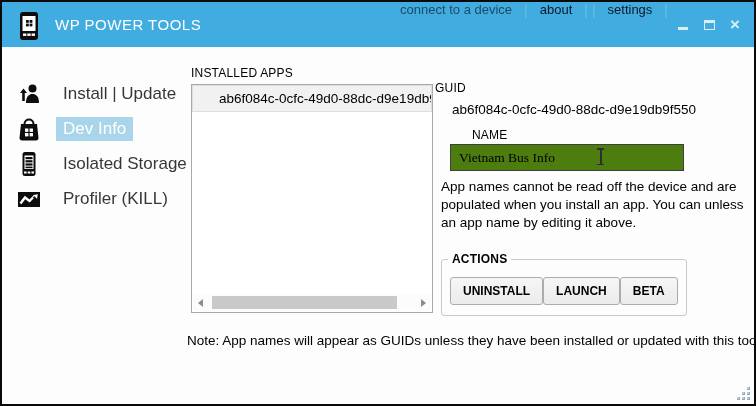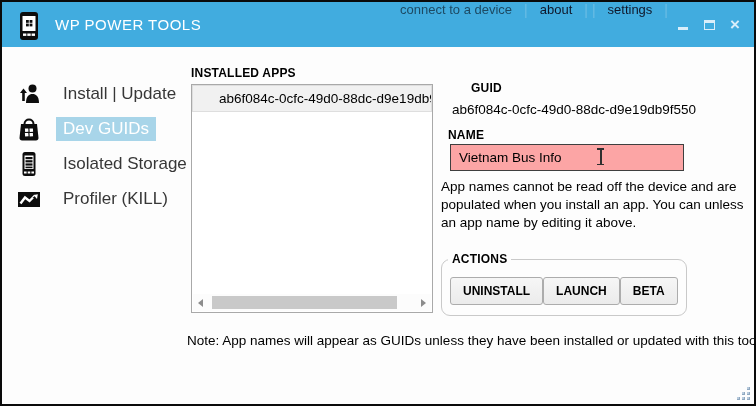--- a/index.html
+++ b/index.html
@@ -31,56 +31,56 @@
   .glyph-min { width:10px; height:3px; background:#d9eefa; margin-top:8px; }
   .glyph-max { width:11px; height:10px; border:1px solid #d9eefa; border-top-width:3px; background:transparent; }
   .glyph-close { color:#d9eefa; font-size:17px; line-height:1; font-weight:bold; }
   
   .sidebar { position:absolute; left:8px; top:74px; width:178px; }
   .side-item { display:flex; align-items:center; height:35px; cursor:pointer; }
   .side-icon { width:30px; height:26px; flex:0 0 30px; display:flex; align-items:center; justify-content:center; margin-left:4px; }
   .side-label { font-size:17px; color:#373737; margin-left:12px; padding:2px 7px; white-space:nowrap; }
   .side-item.selected .side-label { background:#a8d5e9; color:#ffffff; }
   
-  .section-label { font-size:12px; font-weight:bold; color:#000; letter-spacing:0.2px; }
+  .section-label { font-size:12px; font-weight:normal; color:#000; letter-spacing:0.2px; }
   .installed-label { position:absolute; left:189px; top:64px; }
   .listbox {
     position:absolute; left:189px; top:82px; width:242px; height:229px;
     border:1px solid #a9a9a9; background:#ffffff;
   }
   .list-item {
     height:27px; background:#f1f1f1; border:1px solid #dedede;
     font-size:13.5px; color:#000; line-height:25px;
     padding-left:26px; white-space:nowrap; overflow:hidden; cursor:pointer;
   }
   .hscrollbar {
     position:absolute; left:1px; right:1px; bottom:1px; height:17px;
     display:flex; align-items:center; background:#fcfcfc;
   }
   .scroll-arrow { width:15px; height:17px; display:flex; align-items:center; justify-content:center; cursor:pointer; }
   .tri-left { width:0; height:0; border-top:4px solid transparent; border-bottom:4px solid transparent; border-right:5px solid #8c8c8c; }
   .tri-right { width:0; height:0; border-top:4px solid transparent; border-bottom:4px solid transparent; border-left:5px solid #8c8c8c; }
   .scroll-track { flex:1; position:relative; height:13px; }
   .scroll-thumb { position:absolute; left:4px; top:0; width:185px; height:13px; background:#c9c9c9; cursor:pointer; }
   
-  .guid-label { position:absolute; left:469px; top:79px; }
+  .guid-label { position:absolute; left:433px; top:79px; }
   .guid-value { position:absolute; left:450px; top:100px; font-size:13.5px; color:#000; }
-  .name-label { position:absolute; left:446px; top:126px; }
+  .name-label { position:absolute; left:470px; top:126px; }
   .name-input {
     position:absolute; left:448px; top:142px; width:234px; height:27px;
-    border:1px solid #3f3f3f; background:#fca5a5; font-family:Liberation Sans, sans-serif;
+    border:1px solid #3f3f3f; background:#4d7c0f; font-family:Liberation Serif, serif;
     font-size:13.5px; color:#000; padding:0 0 0 8px; outline:none;
   }
   .help-text {
     position:absolute; left:439px; top:176px; width:314px;
     font-size:13.5px; color:#000; line-height:18px;
   }
   .actions-group {
     position:absolute; left:439px; top:257px; width:246px; height:57px;
-    border:1px solid #c9c9c9; border-radius:9px;
+    border:1px solid #c9c9c9; border-radius:3px;
   }
   .actions-legend {
     position:absolute; left:6px; top:-8px; background:#fdfdfd; padding:0 4px;
     font-size:12px; font-weight:bold;
   }
   .actions-buttons {
     position:absolute; left:0; right:0; top:0; bottom:0;
     display:flex; align-items:center; justify-content:flex-start;
     padding:6px 17px 0 8px;
   }
@@ -158,21 +158,21 @@
       <span class="side-icon">
         <svg width="26" height="26" viewBox="0 0 26 26">
           <path d="M8.5 8 C8.5 2 17.5 2 17.5 8" fill="none" stroke="#0d0d0d" stroke-width="2"></path>
           <path d="M5 8 L21 8 L22.5 22 C22.5 23.5 21.5 24.5 20 24.5 L6 24.5 C4.5 24.5 3.5 23.5 3.5 22 Z" fill="#0d0d0d"></path>
           <rect x="9" y="12.5" width="3.4" height="3.4" fill="#ffffff" transform="rotate(-4 10.7 14.2)"></rect>
           <rect x="13.6" y="12.5" width="3.4" height="3.4" fill="#ffffff" transform="rotate(-4 15.3 14.2)"></rect>
           <rect x="9" y="17" width="3.4" height="3.4" fill="#ffffff" transform="rotate(-4 10.7 18.7)"></rect>
           <rect x="13.6" y="17" width="3.4" height="3.4" fill="#ffffff" transform="rotate(-4 15.3 18.7)"></rect>
         </svg>
       </span>
-      <span class="side-label">Dev GUIDs</span>
+      <span class="side-label">Dev Info</span>
     </div>
     <div class="side-item">
       <span class="side-icon">
         <svg width="26" height="26" viewBox="0 0 26 26">
           <rect x="6.5" y="1" width="13" height="24" rx="2.5" fill="#0d0d0d"></rect>
           <rect x="8.5" y="4.5" width="9" height="13.5" fill="#ffffff"></rect>
           <rect x="9.5" y="6" width="7" height="2.2" fill="#0d0d0d"></rect>
           <rect x="9.5" y="9.2" width="7" height="2.2" fill="#0d0d0d"></rect>
           <rect x="9.5" y="12.4" width="7" height="2.2" fill="#0d0d0d"></rect>
           <rect x="9.5" y="15.6" width="7" height="1.6" fill="#0d0d0d"></rect>

